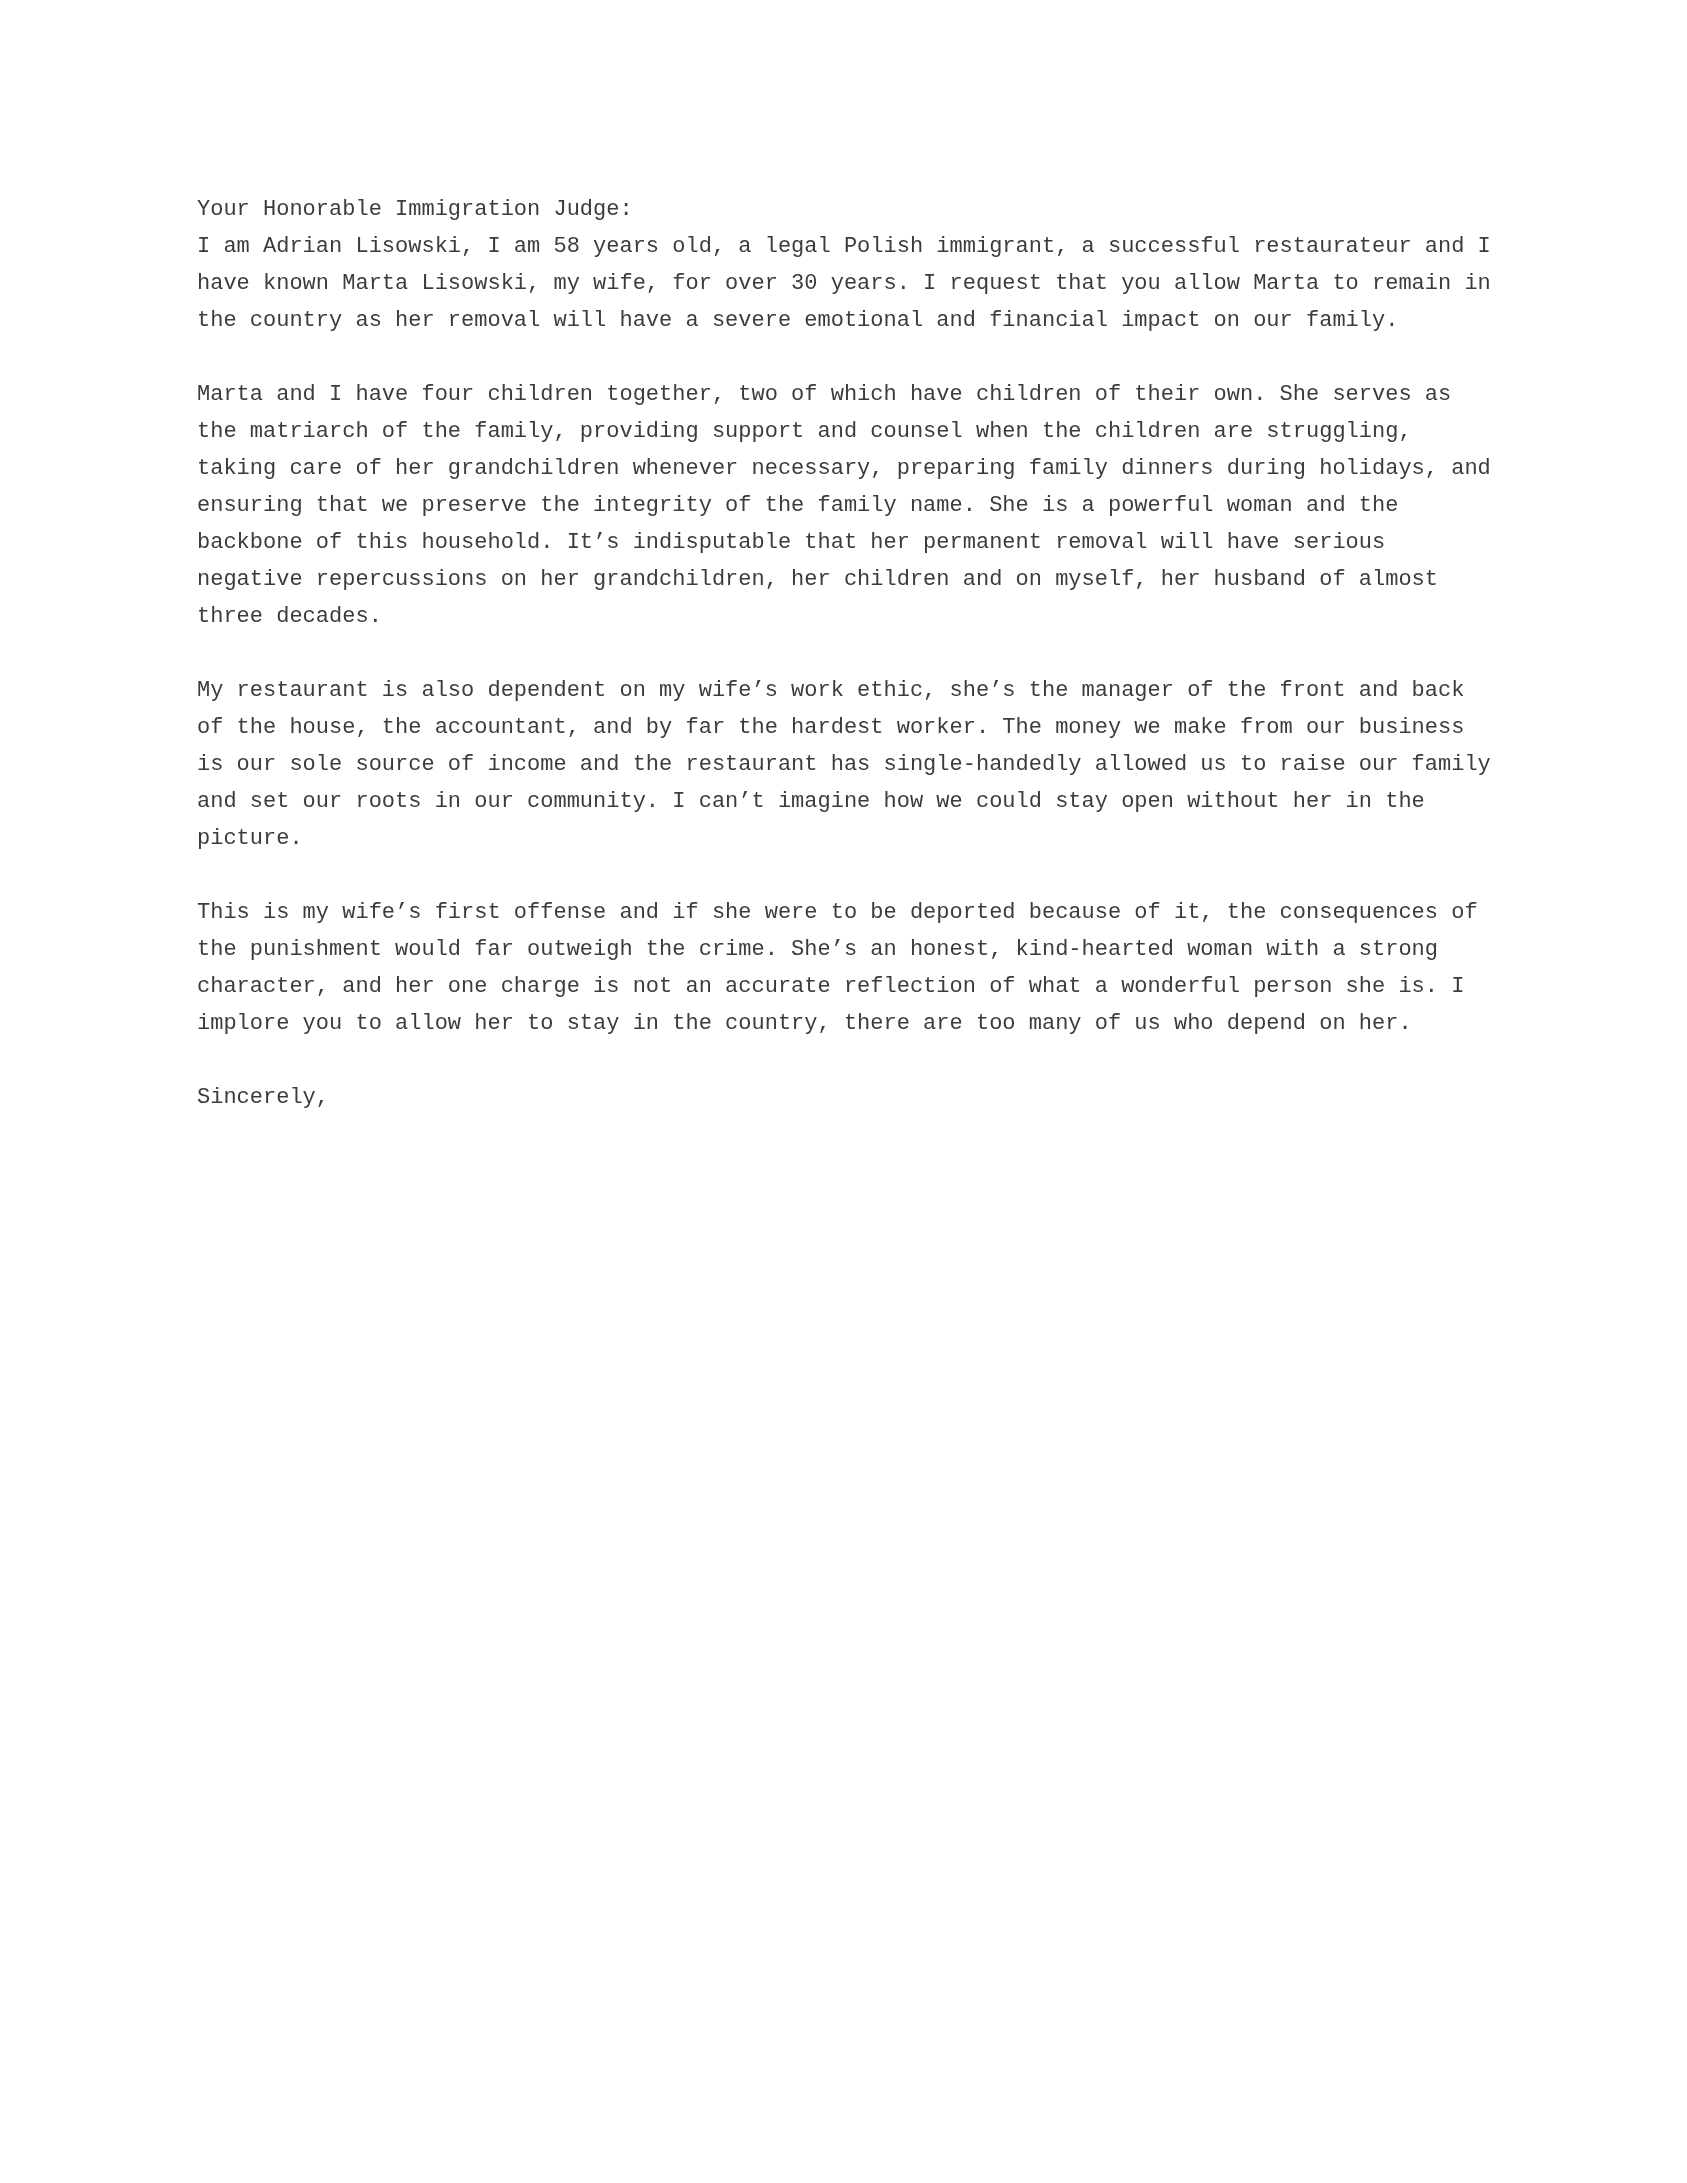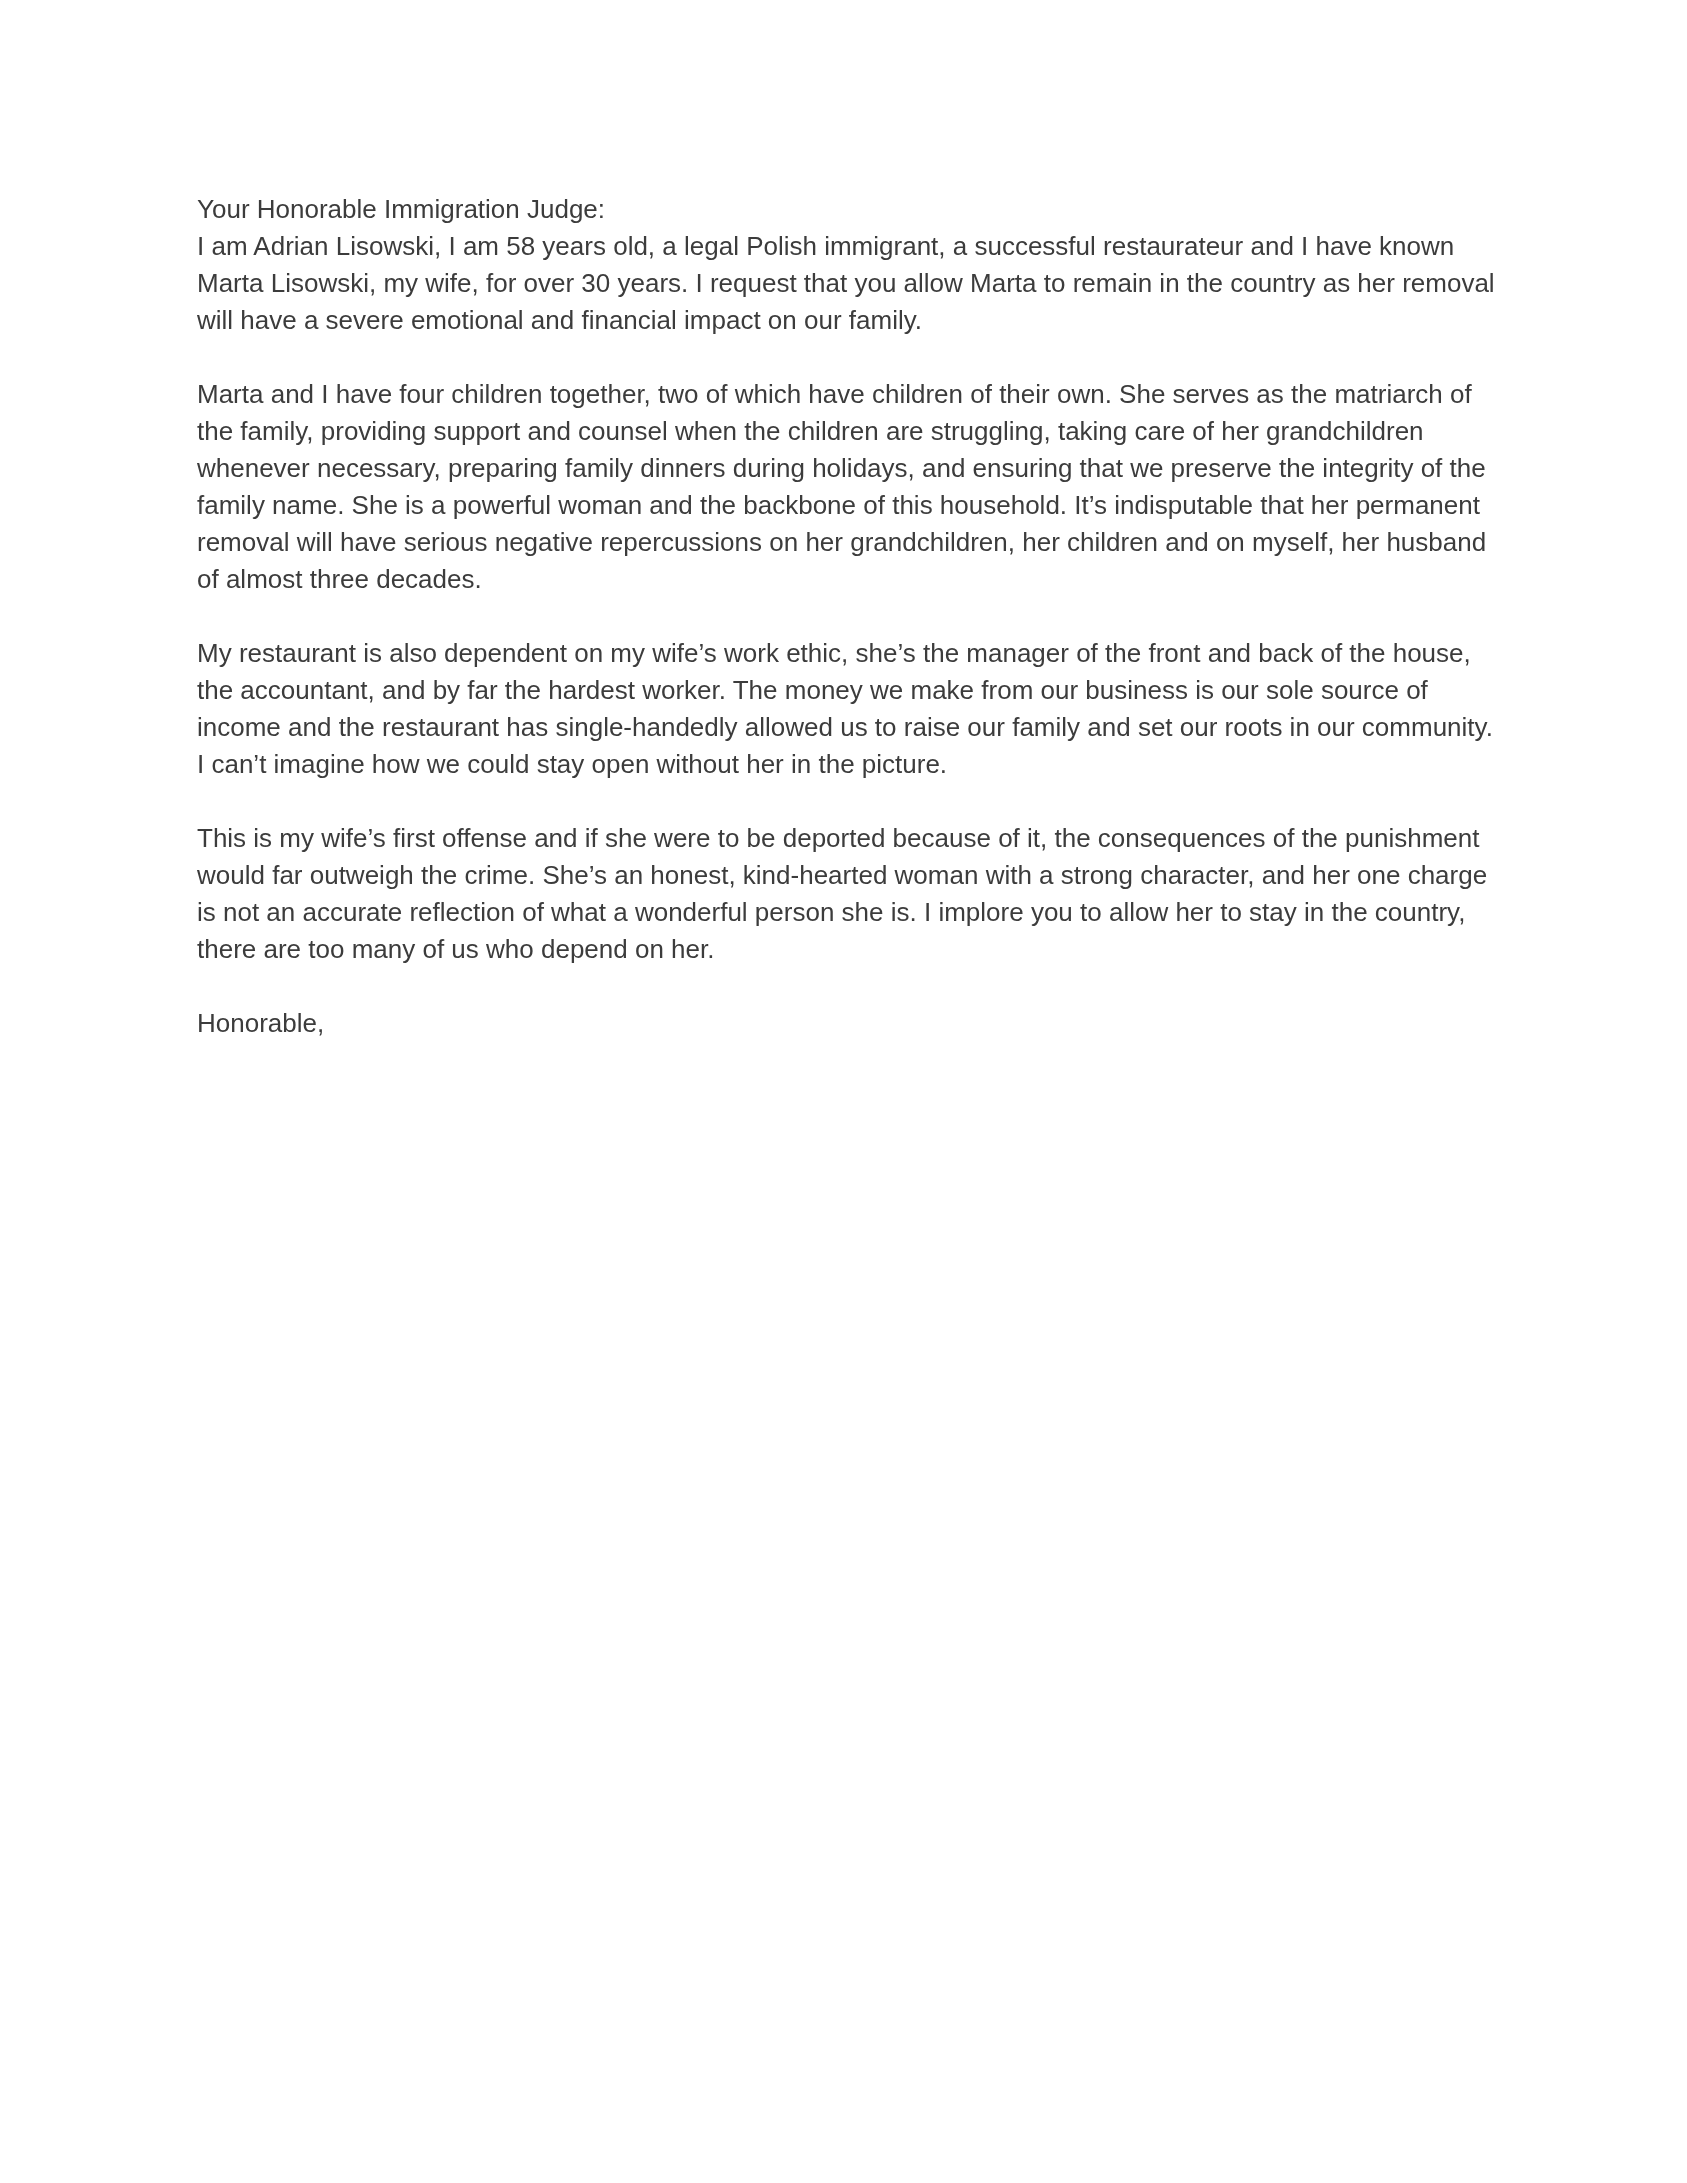--- a/index.html
+++ b/index.html
@@ -12,22 +12,22 @@
     width: 1687px;
     height: 2184px;
     background: #ffffff;
     overflow: hidden;
   }
   .letter-content {
     position: absolute;
     left: 197px;
     top: 191px;
     width: 1301px;
-    font-family: Liberation Sans, sans-serif;
-    font-size: 26px;
+    font-family: Liberation Mono, monospace;
+    font-size: 22px;
     line-height: 37px;
     color: #3c3c3c;
     letter-spacing: 0;
   }
   .letter-content p {
     margin: 0;
     padding: 0;
   }
   .para-spaced {
     margin-top: 37px !important;
@@ -36,16 +36,16 @@
 </head>
 <body>
 
 <div class="page">
   <div class="letter-content">
     <p>Your Honorable Immigration Judge:</p>
     <p>I am Adrian Lisowski, I am 58 years old, a legal Polish immigrant, a successful restaurateur and I have known Marta Lisowski, my wife, for over 30 years. I request that you allow Marta to remain in the country as her removal will have a severe emotional and financial impact on our family.</p>
     <p class="para-spaced">Marta and I have four children together, two of which have children of their own. She serves as the matriarch of the family, providing support and counsel when the children are struggling, taking care of her grandchildren whenever necessary, preparing family dinners during holidays, and ensuring that we preserve the integrity of the family name. She is a powerful woman and the backbone of this household. It’s indisputable that her permanent removal will have serious negative repercussions on her grandchildren, her children and on myself, her husband of almost three decades.</p>
     <p class="para-spaced">My restaurant is also dependent on my wife’s work ethic, she’s the manager of the front and back of the house, the accountant, and by far the hardest worker. The money we make from our business is our sole source of income and the restaurant has single-handedly allowed us to raise our family and set our roots in our community. I can’t imagine how we could stay open without her in the picture.</p>
     <p class="para-spaced">This is my wife’s first offense and if she were to be deported because of it, the consequences of the punishment would far outweigh the crime. She’s an honest, kind-hearted woman with a strong character, and her one charge is not an accurate reflection of what a wonderful person she is. I implore you to allow her to stay in the country, there are too many of us who depend on her.</p>
-    <p class="para-spaced">Honorable,</p>
+    <p class="para-spaced">Sincerely,</p>
   </div>
 </div>
 
 
 </body></html>

